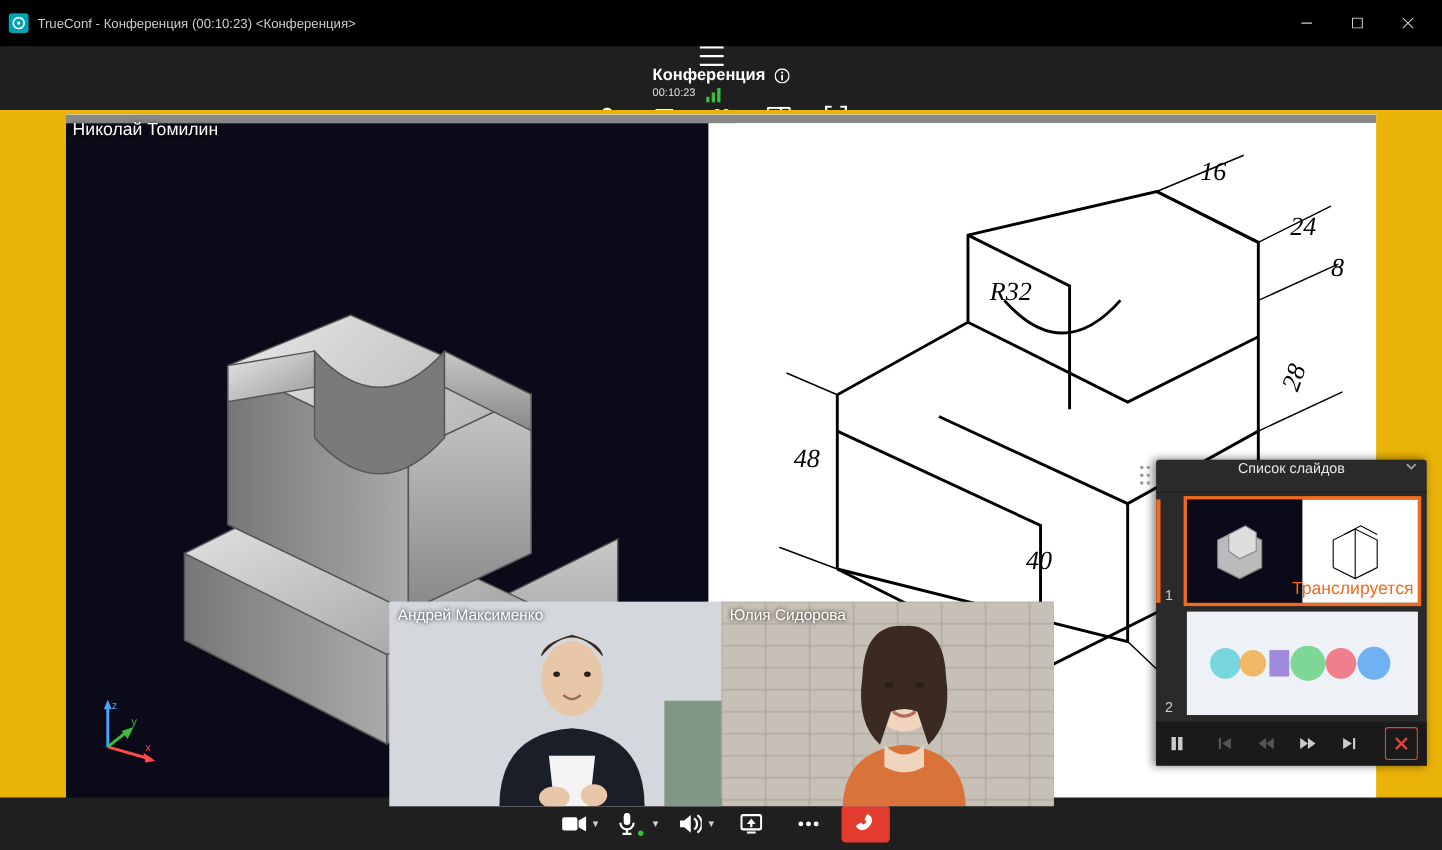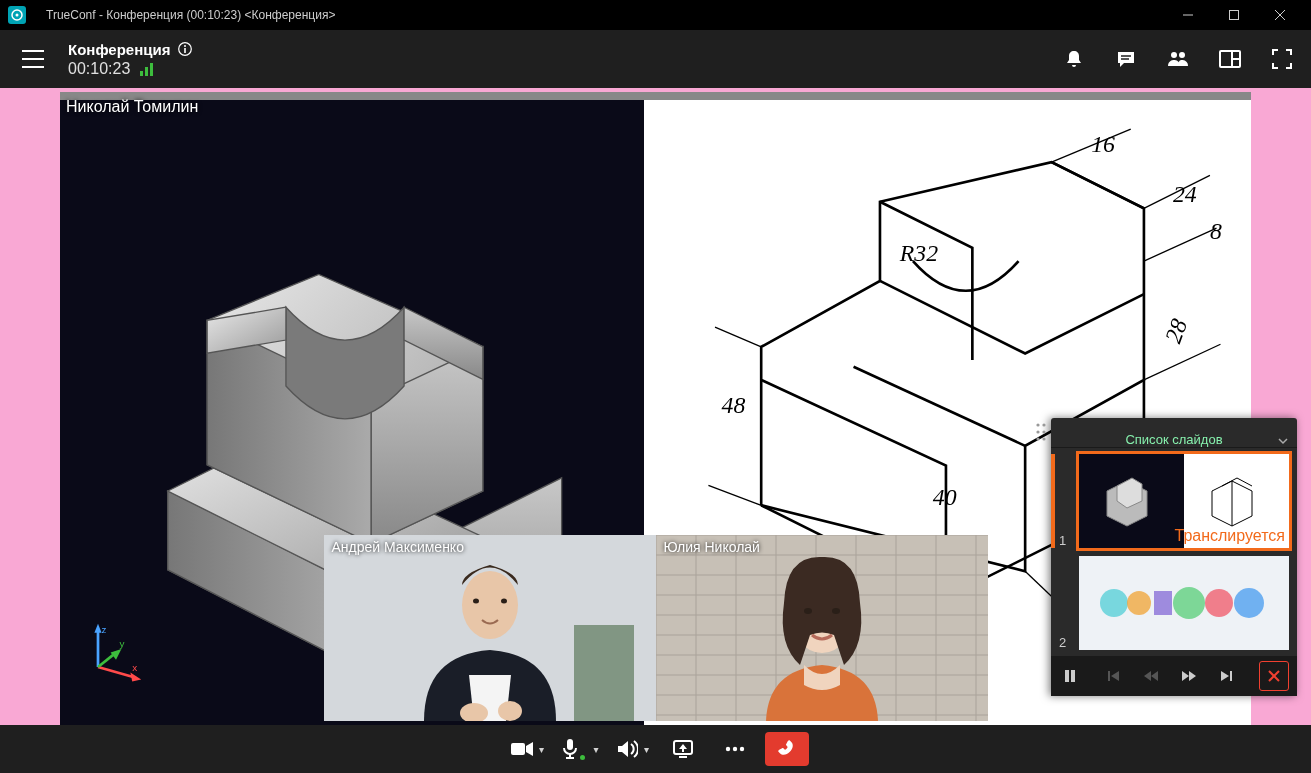--- a/index.html
+++ b/index.html
@@ -6,27 +6,26 @@
   body {
     width: 1311px; height: 773px;
     background: #1a1a1a;
     font-family: "Segoe UI", Arial, sans-serif;
     color: #fff;
     overflow: hidden;
     position: relative;
   }
   
   .titlebar {
-    height: 30px;
+    height: 42px;
     background: #000;
     display: flex; align-items: center;
     padding: 0 8px;
     font-size: 12px;
     color: #ccc;
-    gap: 12px;
   }
   .titlebar .app-icon {
     width: 18px; height: 18px;
     background: #00a3b4;
     border-radius: 3px;
     margin-right: 8px;
     display:flex;align-items:center;justify-content:center;
     font-size:11px;color:#fff;
   }
   .titlebar .title { flex: 1; }
@@ -35,45 +34,46 @@
     width: 46px; height: 30px;
     display:flex;align-items:center;justify-content:center;
     color:#ccc; cursor:pointer;
   }
   
   .header {
     height: 58px;
     background: #1f1f1f;
     display:flex; align-items:center;
     padding: 0 16px;
+    flex-direction: column;
   }
   .header .menu-btn {
     width: 34px; height:34px;
     display:flex;align-items:center;justify-content:center;
     cursor:pointer;
     margin-right: 18px;
   }
   .header .conf-block { display:flex; flex-direction:column; justify-content:center; }
   .header .conf-title-row { display:flex; align-items:center; gap:8px; font-size:15px; font-weight:600; }
-  .header .conf-timer-row { display:flex; align-items:center; gap:10px; font-size:16px; color:#e0e0e0; margin-top:2px;}
+  .header .conf-timer-row { display:flex; gap:10px; font-size:10px; color:#e0e0e0; margin-top:2px;}
   .signal {
     display:flex; align-items:flex-end; gap:2px; height:14px;
   }
   .signal span { width:3px; background:#3dbd3d; }
   .signal span:nth-child(1){height:5px;}
   .signal span:nth-child(2){height:9px;}
   .signal span:nth-child(3){height:13px;}
   .header .spacer { flex:1; }
   .header .right-icons { display:flex; gap:26px; align-items:center; }
   .header .icon-btn { width:26px;height:26px; display:flex;align-items:center;justify-content:center;cursor:pointer;color:#fff;}
   
   .main {
     position: relative;
     height: calc(773px - 30px - 58px - 48px);
-    background: #f9a8d4;
+    background: #eab308;
     padding: 4px 60px 0 60px;
   }
   .share-view {
     position:relative;
     width: 100%;
     height: 100%;
     background: #fff;
     overflow:hidden;
   }
   .share-view .graybar { height:8px; background:#888; }
@@ -99,21 +99,21 @@
   .cad-drawing svg { width:95%; height:95%; }
   .dim-label { font-size:18px; fill:#000; font-style:italic; font-family:serif;}
   
   .thumbs {
     position:absolute;
     bottom: 4px; left: 50%; transform: translateX(-50%);
     display:flex; gap:0;
     z-index:6;
   }
   .thumb {
-    width: 332px; height: 186px;
+    width: 302px; height: 186px;
     background:#5a6a5a;
     position:relative;
     overflow:hidden;
   }
   .thumb .pname {
     position:absolute; top:4px; left:8px;
     color:#fff; font-size:14px; font-weight:500;
     text-shadow:0 0 4px #000;
     z-index:2;
   }
@@ -124,22 +124,22 @@
     background:#2a2a2a;
     z-index:20;
     border-radius:3px 3px 0 0;
     box-shadow: -2px 0 8px rgba(0,0,0,0.5);
   }
   .slides-panel .drag-handle {
     position:absolute; left:-16px; top:4px;
     color:#999; cursor:grab;
   }
   .slides-header {
-    height:30px; display:flex; align-items:flex-end; justify-content:center;
-    font-size:13px; color:#86efac; position:relative;
+    height:30px; display:flex; align-items:flex-start; justify-content:center;
+    font-size:13px; color:#e5e5e5; position:relative;
     border-bottom:1px solid #1a1a1a;
   }
   .slides-header .collapse { position:absolute; right:8px; cursor:pointer; color:#aaa;}
   .slide-list { padding: 6px 8px; display:flex; flex-direction:column; gap:8px; max-height:240px; overflow:hidden;}
   .slide-item { display:flex; gap:8px; align-items:flex-end; }
   .slide-num { color:#ccc; font-size:13px; width:12px; }
   .slide-thumb {
     flex:1; height:94px; background:#111; position:relative;
     display:flex;
   }
@@ -382,21 +382,21 @@
           <path d="M145,140 L150,186 L182,186 L187,140 Z" fill="#f4f4f4"></path>
           <ellipse cx="152" cy="66" rx="3" ry="2.5" fill="#2a1f18"></ellipse>
           <ellipse cx="180" cy="66" rx="3" ry="2.5" fill="#2a1f18"></ellipse>
           <path d="M158,85 Q166,92 174,85" stroke="#9a6a52" stroke-width="2" fill="none"></path>
 
           <ellipse cx="150" cy="178" rx="14" ry="10" fill="#e8c6a8"></ellipse>
           <ellipse cx="186" cy="176" rx="12" ry="10" fill="#e8c6a8"></ellipse>
         </svg>
       </div>
       <div class="thumb" style="background:#9a9288;">
-        <div class="pname">Юлия Николай</div>
+        <div class="pname">Юлия Сидорова</div>
         <svg width="332" height="186" viewBox="0 0 332 186">
           <defs>
             <pattern id="brick" width="40" height="20" patternUnits="userSpaceOnUse">
               <rect width="40" height="20" fill="#c7c0b6"></rect>
               <rect width="40" height="20" fill="none" stroke="#aaa39a" stroke-width="1"></rect>
             </pattern>
           </defs>
           <rect width="332" height="186" fill="url(#brick)"></rect>
           <ellipse cx="166" cy="78" rx="32" ry="40" fill="#f0d4be"></ellipse>
           <path d="M128,68 Q130,20 166,22 Q202,20 204,68 Q210,110 188,130 L178,100 Q166,95 154,100 L144,130 Q122,110 128,68" fill="#3b2a22"></path>

